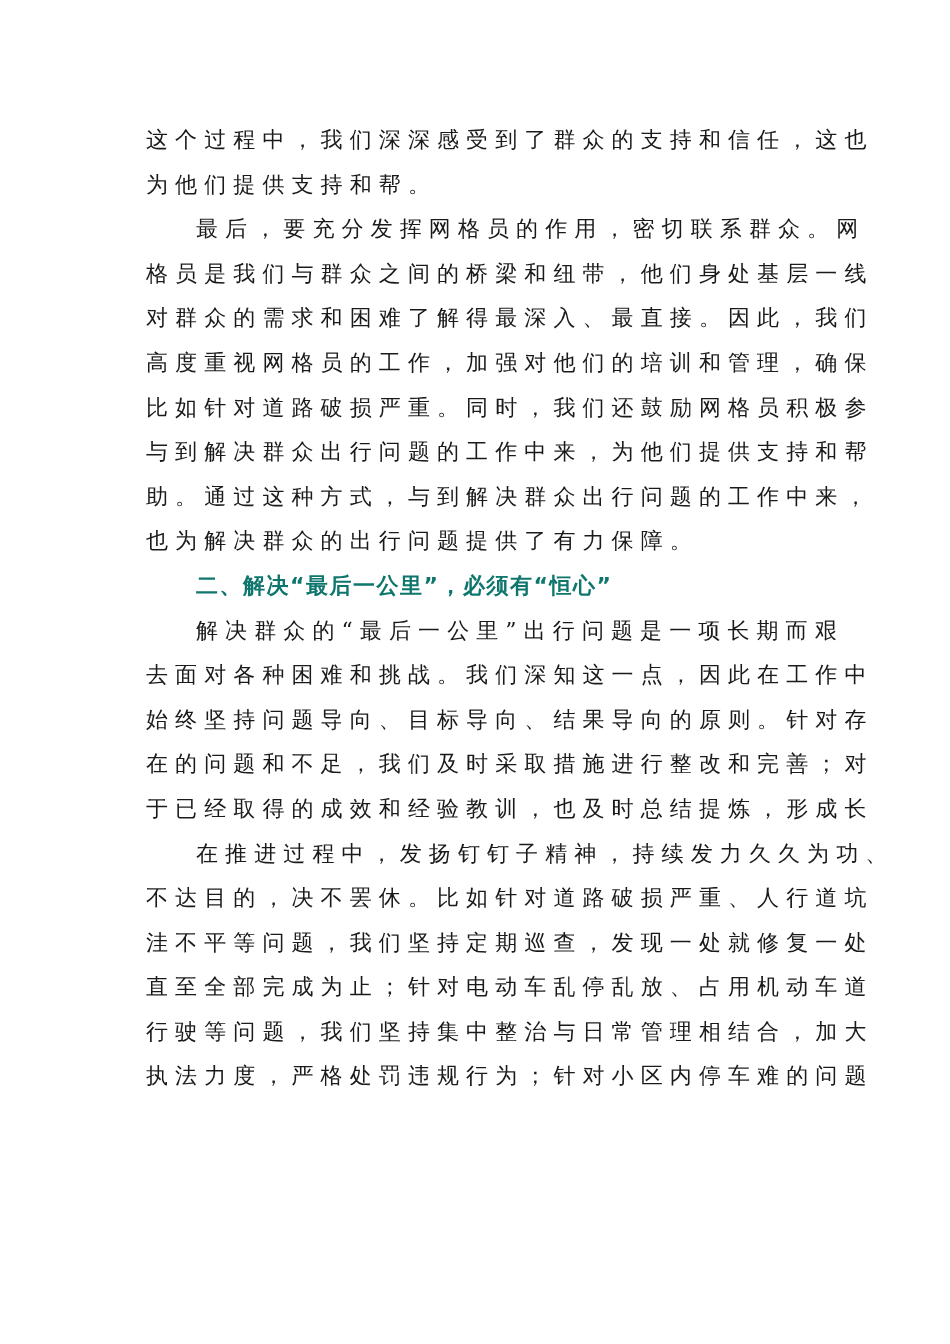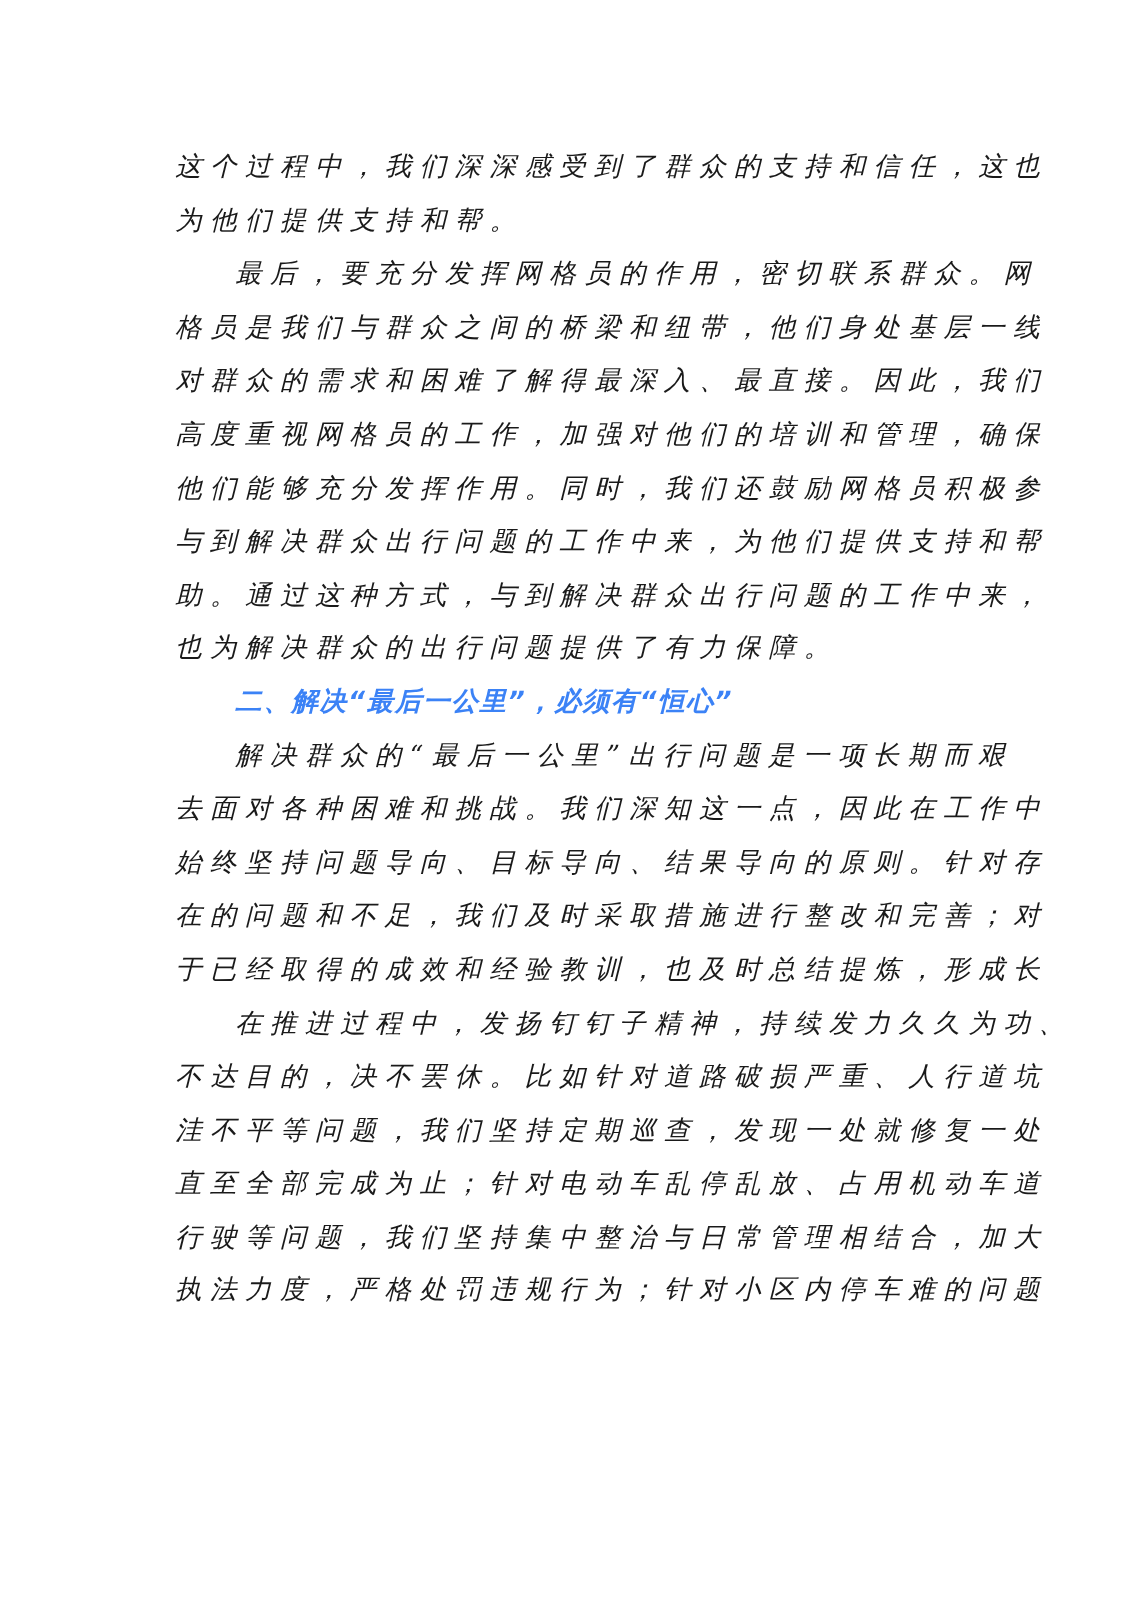--- a/index.html
+++ b/index.html
@@ -13,21 +13,20 @@
       position: relative;
       overflow: hidden;
     }
     .page {
       position: absolute;
       left: 0;
       top: 0;
       width: 950px;
       height: 1344px;
       background: #ffffff;
-      font-style: italic;
     }
     .text-block {
       position: absolute;
       left: 146px;
       top: 118px;
       width: 660px;
     }
     .line {
       height: 44.6px;
       line-height: 44.6px;
@@ -38,36 +37,36 @@
       letter-spacing: 7.1px;
     }
     .line.indent {
       padding-left: 50px;
       text-align: right;
     }
     .line.heading {
       font-family: "DejaVu Sans", "Liberation Sans", sans-serif;
       font-weight: bold;
       letter-spacing: 1.5px;
-      color: #3b82f6;
+      color: #0f766e;
       padding-left: 50px;
     }
   </style>
 </head>
 <body>
 
 <div class="page">
   <div class="text-block">
     <div class="line">这个过程中，我们深深感受到了群众的支持和信任，这也</div>
     <div class="line">为他们提供支持和帮。</div>
     <div class="line indent">最后，要充分发挥网格员的作用，密切联系群众。网</div>
     <div class="line">格员是我们与群众之间的桥梁和纽带，他们身处基层一线</div>
     <div class="line">对群众的需求和困难了解得最深入、最直接。因此，我们</div>
     <div class="line">高度重视网格员的工作，加强对他们的培训和管理，确保</div>
-    <div class="line">他们能够充分发挥作用。同时，我们还鼓励网格员积极参</div>
+    <div class="line">比如针对道路破损严重。同时，我们还鼓励网格员积极参</div>
     <div class="line">与到解决群众出行问题的工作中来，为他们提供支持和帮</div>
     <div class="line">助。通过这种方式，与到解决群众出行问题的工作中来，</div>
     <div class="line">也为解决群众的出行问题提供了有力保障。</div>
     <div class="line heading">二、解决“最后一公里”，必须有“恒心”</div>
     <div class="line indent">解决群众的“最后一公里”出行问题是一项长期而艰</div>
     <div class="line">去面对各种困难和挑战。我们深知这一点，因此在工作中</div>
     <div class="line">始终坚持问题导向、目标导向、结果导向的原则。针对存</div>
     <div class="line">在的问题和不足，我们及时采取措施进行整改和完善；对</div>
     <div class="line">于已经取得的成效和经验教训，也及时总结提炼，形成长</div>
     <div class="line indent">在推进过程中，发扬钉钉子精神，持续发力久久为功、</div>

